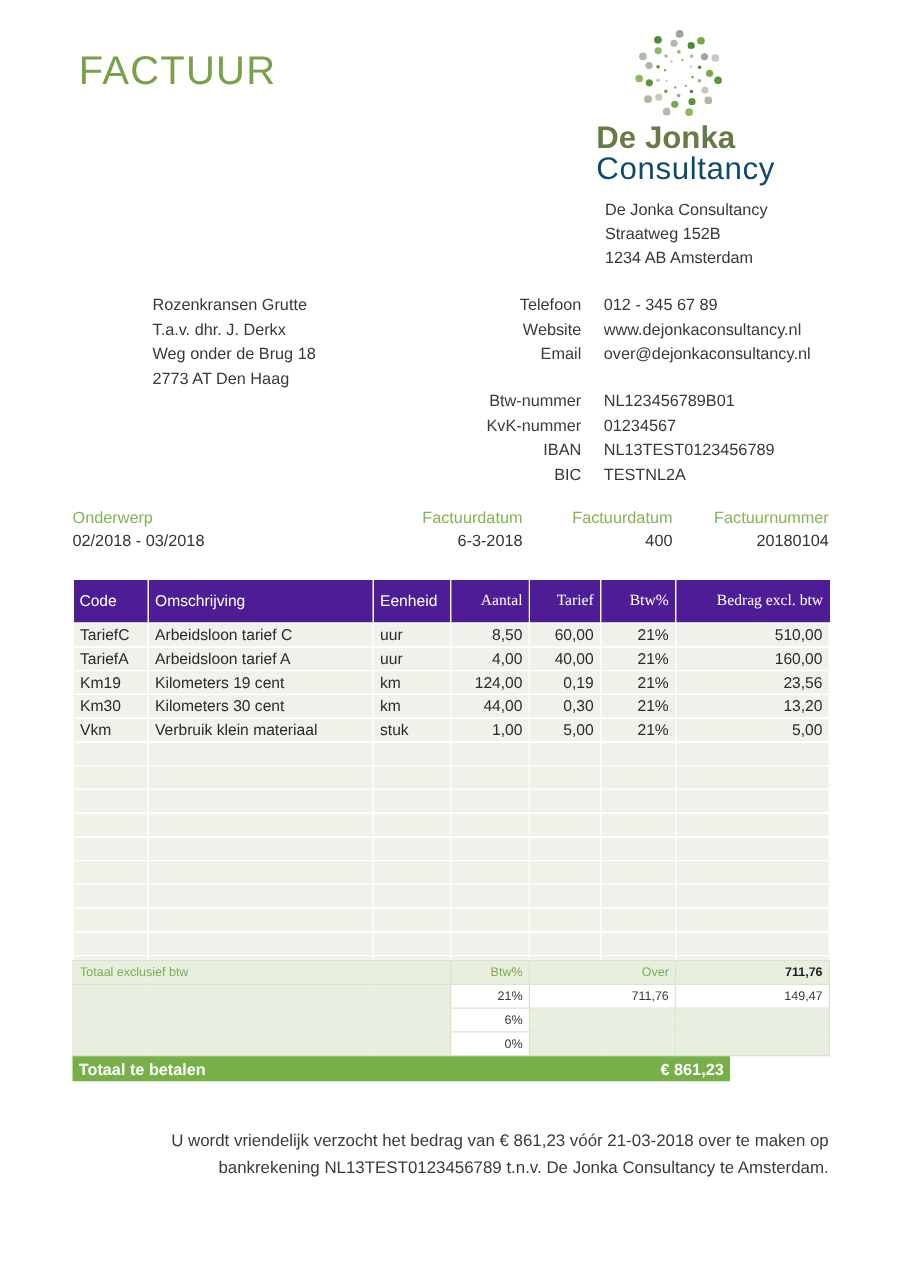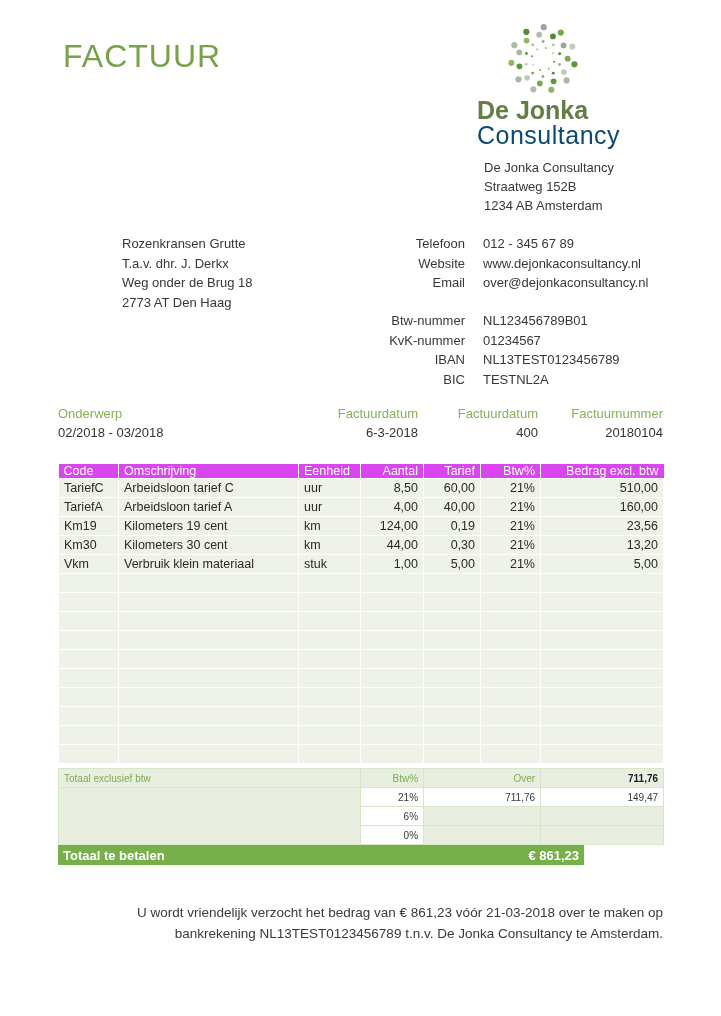--- a/index.html
+++ b/index.html
@@ -38,25 +38,25 @@
   .meta-col .m-val { color: #333; }
   .m-1 { width: 200px; text-align: left; }
   .m-2 { width: 160px; text-align: right; }
   .m-3 { width: 120px; text-align: right; }
   .m-4 { flex: 1; text-align: right; }
 
   
   table { border-collapse: collapse; table-layout: fixed; }
   .items-table { position: absolute; left: 58px; top: 464px; width: 605px; font-size: 12.5px; }
   .items-table th {
-    background: #d946ef; color: #ffffff; font-weight: 400;
-    height: 14px; padding: 0 5px; border-right: 1px solid #ffffff;
+    background: #4c1d95; color: #ffffff; font-weight: 400;
+    height: 34px; padding: 0 5px; border-right: 1px solid #ffffff;
     text-align: left; white-space: nowrap; overflow: hidden; margin-top: 15px;
   }
-  .items-table th:nth-child(n+4) { text-align: right; }
+  .items-table th:nth-child(n+4) { text-align: right; font-family: Liberation Serif, serif; }
   .items-table th:last-child { border-right: none; }
   .items-table td {
     background: #eef2e9; height: 19px; padding: 0 5px;
     border: 1px solid #ffffff; color: #2a2a2a;
     white-space: nowrap; overflow: hidden;
   }
   .items-table td:nth-child(n+4) { text-align: right; }
 
   
   .totals-table { position: absolute; left: 58px; top: 768px; width: 605px; font-size: 10px; border-top: 1px solid #595959; }

